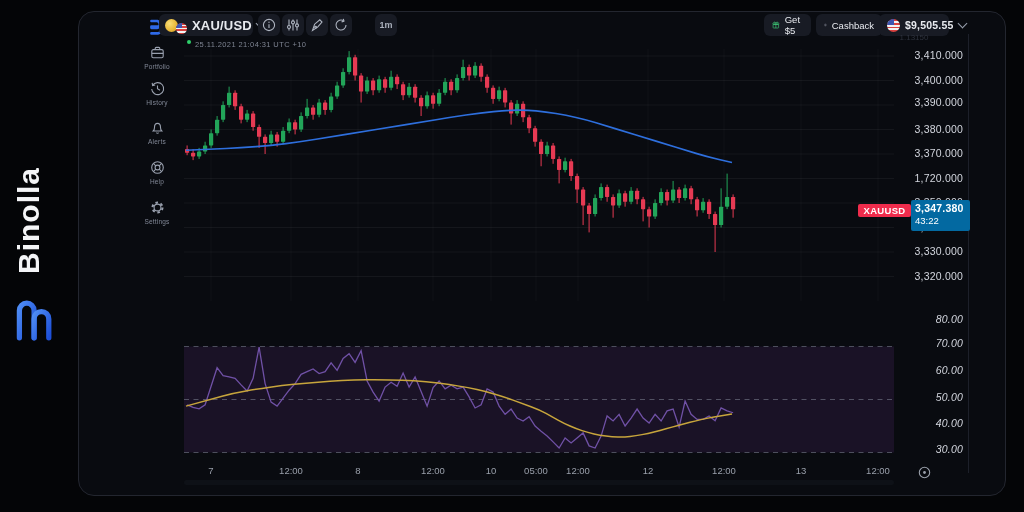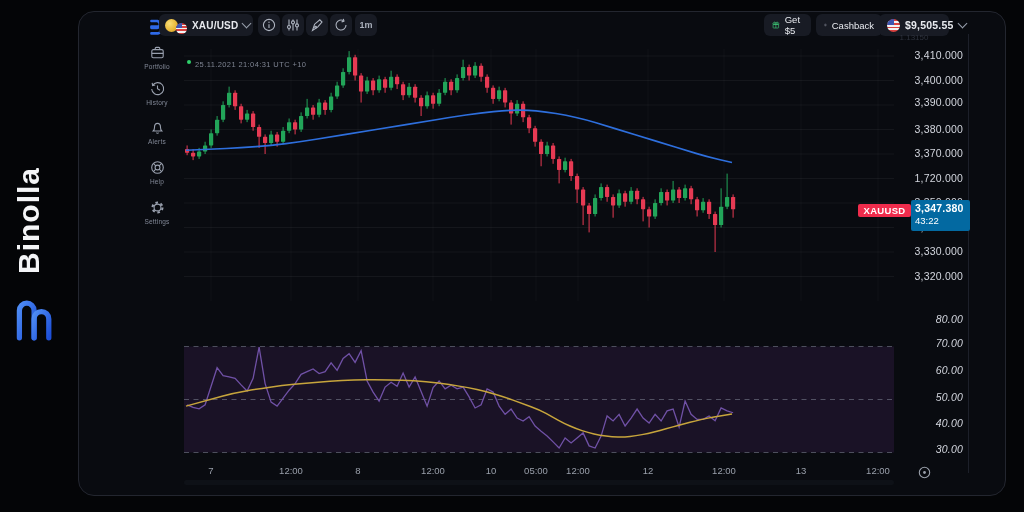--- a/index.html
+++ b/index.html
@@ -19,40 +19,40 @@
   
   .winlogo{position:absolute;left:69px;top:6px;}
   .nav-item{position:absolute;left:52px;width:52px;display:flex;flex-direction:column;align-items:center;gap:3px;}
   .nav-item span{font-size:6.5px;color:#828897;letter-spacing:.2px;}
   .nav-item svg{display:block;}
 
   
   .pill{position:absolute;top:2px;height:22px;background:#181b24;border-radius:6px;
         display:flex;align-items:center;box-sizing:border-box;color:#e7e9ee;}
   .sym{left:80px;width:94px;padding:0 8px 0 6px;gap:5px;}
-  .sym .lbl{font-size:10px;font-weight:700;letter-spacing:.2px;}
+  .sym .lbl{font-size:13px;font-weight:700;letter-spacing:.2px;}
   .coin{width:13px;height:13px;border-radius:50%;background:radial-gradient(circle at 35% 35%,#f8dd76,#e9b93a 55%,#c8921e);flex:0 0 auto;}
   .flag{width:11px;height:11px;border-radius:50%;overflow:hidden;flex:0 0 auto;margin-left:-7px;margin-top:6px;
         background:repeating-linear-gradient(#d8413f 0 1.6px,#f3f3f3 1.6px 3.2px);position:relative;}
   .flag:before{content:"";position:absolute;left:0;top:0;width:55%;height:50%;background:#3c56b0;}
   .chev{width:6px;height:6px;border-right:1.5px solid #98a0ad;border-bottom:1.5px solid #98a0ad;
         transform:rotate(45deg);margin-top:-3px;flex:0 0 auto;margin-left:auto;}
   .tbtn{display:flex;align-items:center;justify-content:center;width:22px;}
-  .tf{width:22px;justify-content:center;font-size:9px;color:#aab0bc;font-weight:700;}
+  .tf{width:22px;justify-content:center;font-size:9px;color:#aab0bc;font-weight:700;margin-left:20px;}
 
   
   .acct{gap:5px;padding:0 8px;font-size:9.5px;color:#e8eaef;}
   .acct b{font-size:10.5px;letter-spacing:.2px;}
   .flag2{width:13px;height:13px;border-radius:50%;overflow:hidden;flex:0 0 auto;
         background:repeating-linear-gradient(#d8413f 0 1.9px,#f3f3f3 1.9px 3.8px);position:relative;}
   .flag2:before{content:"";position:absolute;left:0;top:0;width:55%;height:50%;background:#3c56b0;}
 
   
   .stamp{position:absolute;left:108px;top:28px;display:flex;align-items:flex-start;gap:4px;
-         font-size:7.5px;color:#7e8492;letter-spacing:.4px;margin-top:20px;}
+         font-size:7.5px;color:#7e8492;letter-spacing:.4px;}
   .stamp .dot{width:4px;height:4px;border-radius:50%;background:#2fd06b;}
   .ghost{position:absolute;left:800px;top:21px;width:70px;text-align:center;font-size:8px;color:#2e323d;}
   #price-svg{position:absolute;left:105px;top:37px;}
   #rsi-svg{position:absolute;left:105px;top:304px;}
   .ptick,.rtick{position:absolute;right:0;font-size:10.5px;color:#d3d6de;letter-spacing:.2px;white-space:nowrap;}
   #price-ticks{position:absolute;left:796px;top:0;width:88px;height:300px;}
   #rsi-ticks{position:absolute;left:796px;top:0;width:88px;height:460px;font-style:italic;}
   #time-ticks{position:absolute;left:105px;top:453px;width:710px;height:14px;}
   .ttick{position:absolute;transform:translateX(-50%);font-size:9.5px;color:#9aa0ab;white-space:nowrap;}
   .vline{position:absolute;left:889px;top:22px;bottom:22px;width:1px;background:#1d202a;}

